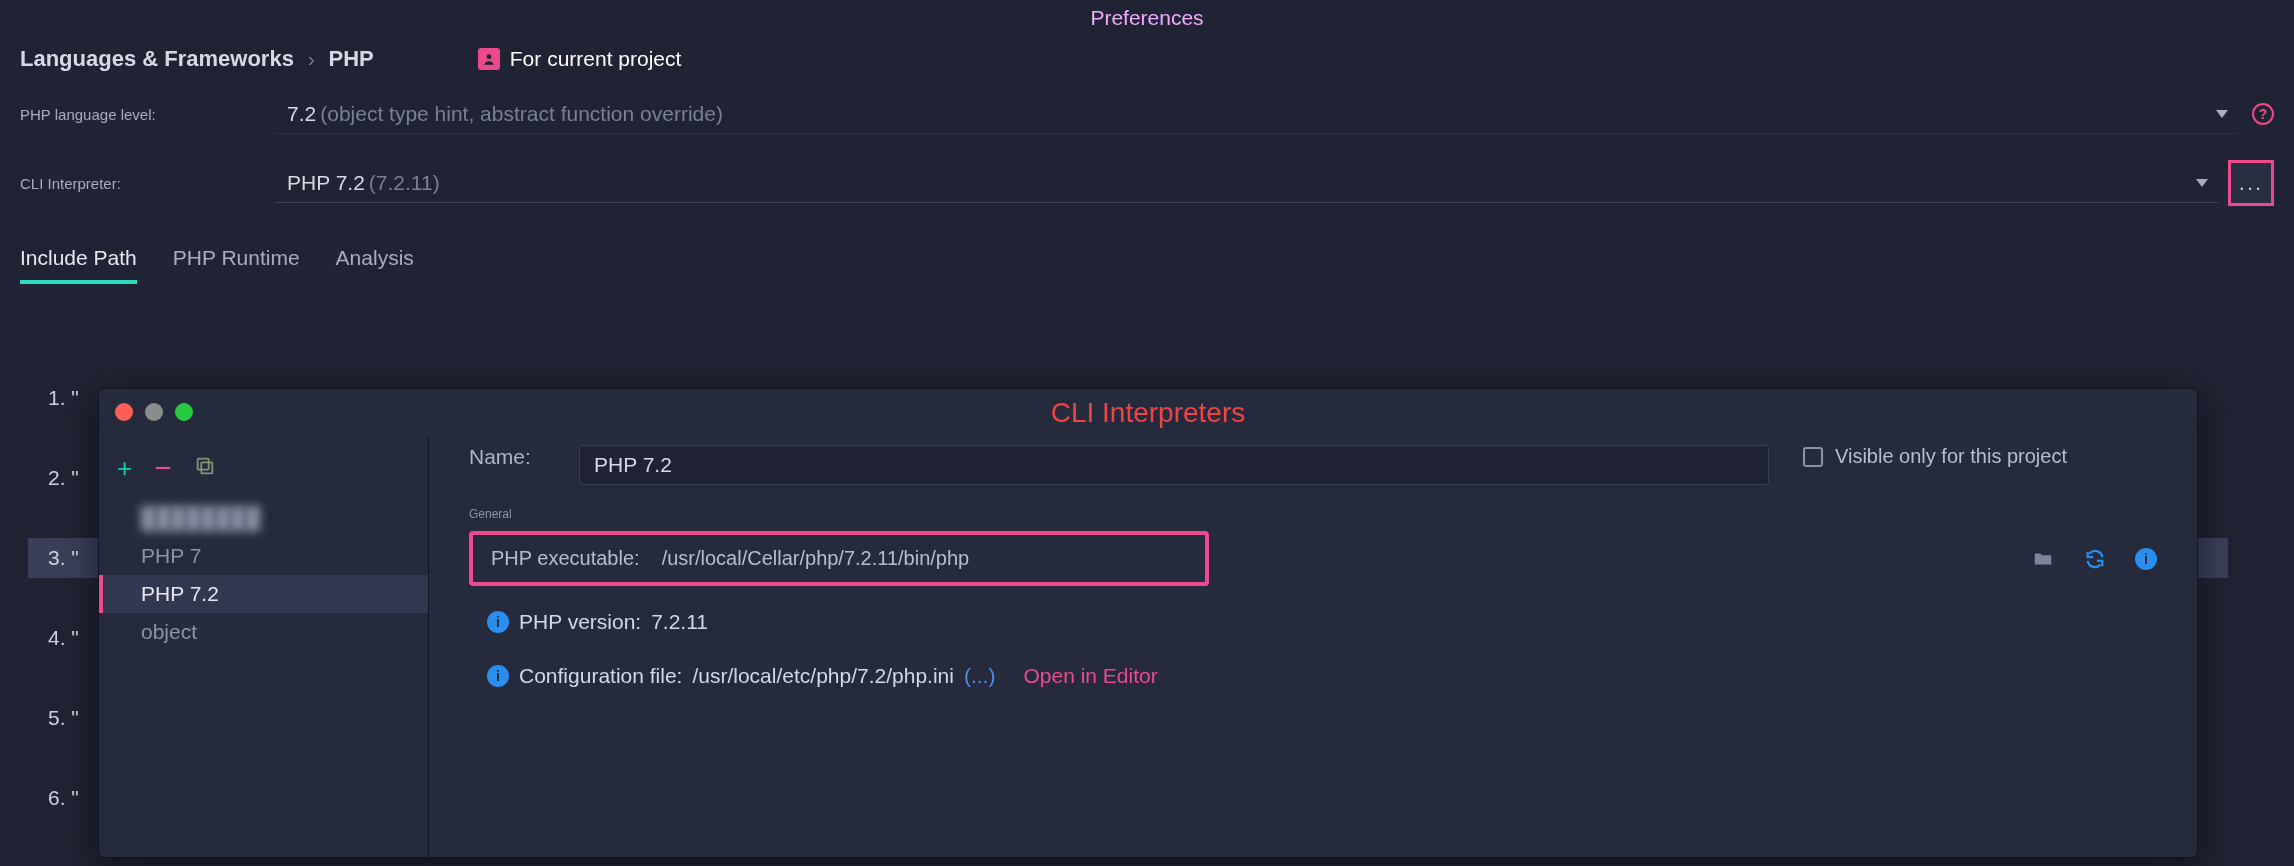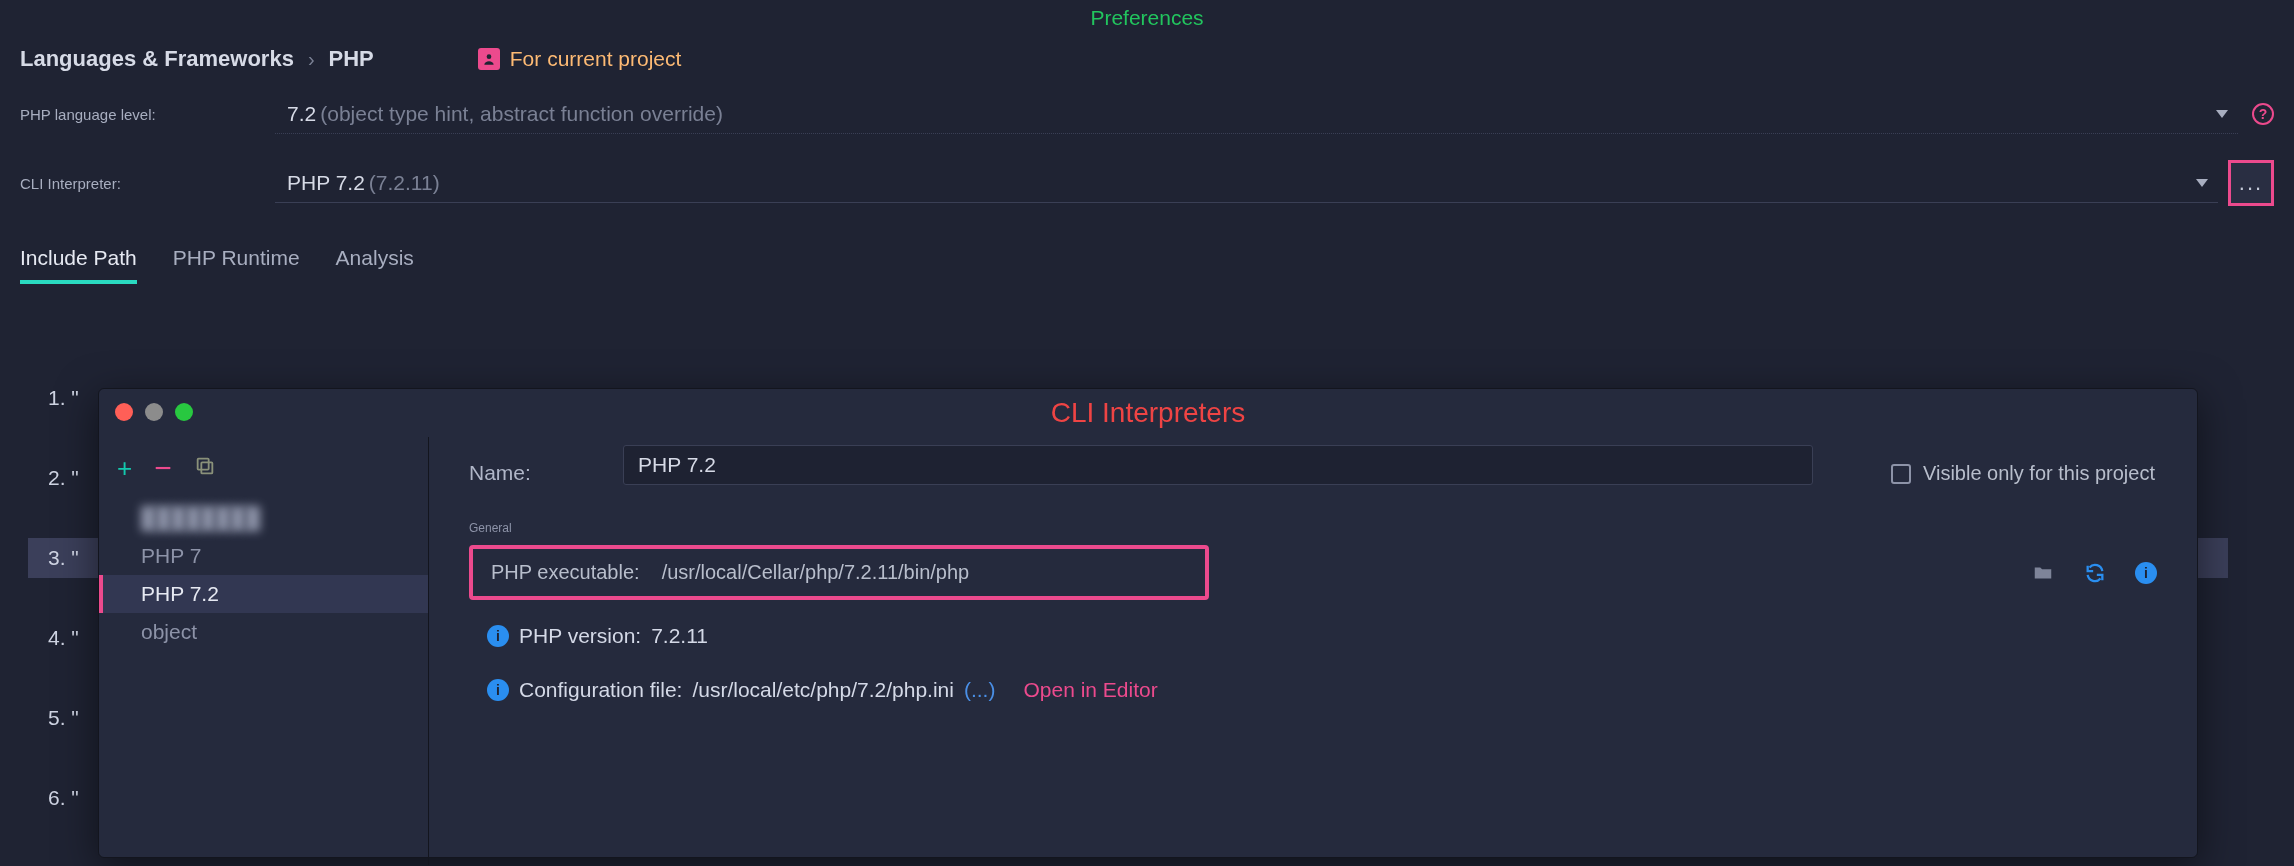--- a/index.html
+++ b/index.html
@@ -7,34 +7,34 @@
 body {
   background: #1f2333;
   font-family: -apple-system, "Segoe UI", Helvetica, Arial, sans-serif;
   font-size: 20px;
   color: #b8becc;
   position: relative;
 }
 .title {
   text-align: center;
   padding: 6px 0 8px;
-  color: #22c55e;
+  color: #f0abfc;
   font-size: 21px;
 }
 .crumbs {
   display: flex;
   align-items: center;
   gap: 14px;
   padding: 8px 20px 22px 20px;
 }
 .crumbs .seg { color: #d6dae6; font-weight: 600; font-size: 22px; }
 .crumbs .sep { color: #7a8094; }
 .proj-badge {
   display: flex; align-items: center; gap: 10px;
-  margin-left: 90px; color: #fdba74; font-size: 21px;
+  margin-left: 90px; color: #ffffff; font-size: 21px;
 }
 .proj-badge .picon {
   width: 22px; height: 22px; background: #ec4a8d; border-radius: 3px;
   display:flex; align-items:center; justify-content:center;
 }
 .proj-badge .picon svg { width:14px; height:14px; fill:#1f2333; }
 .form-row {
   display: flex; align-items: center;
   padding: 0 20px; margin-bottom: 26px;
 }
@@ -104,21 +104,21 @@
 .ilist { list-style:none; }
 .ilist li { padding:7px 10px 7px 42px; color:#8d93a8; font-size:21px; position:relative; }
 .ilist li.blur { color:transparent; text-shadow:0 0 10px #8d93a8; }
 .ilist li.sel {
   background:#323752; color:#e6e9f2;
 }
 .ilist li.sel::before {
   content:""; position:absolute; left:0; top:0; bottom:0; width:4px; background:#ec4a8d;
 }
 .dlg-main { flex:1; padding: 8px 40px 0 40px; }
-.mrow { display:flex; align-items:flex-end; margin-bottom:36px;gap:44px; }
+.mrow { display:flex; align-items:flex-start; margin-bottom:22px; }
 .mlab { width:110px; color:#b0b6c8; font-size:21px; }
 .minput {
   flex:0 0 1190px; height:40px; background:#1e2232;
   border:1px solid #3a3f55; border-radius:3px;
   color:#d6dae6; padding:0 14px; display:flex; align-items:center; font-size:21px;
 }
 .chk { display:flex; align-items:center; gap:12px; margin-left:34px; }
 .chkbox { width:20px; height:20px; border:2px solid #8d93a8; border-radius:3px; }
 .sect { color:#8d93a8; font-size:12px; margin: 14px 0 10px 0; }
 .hl-box {

